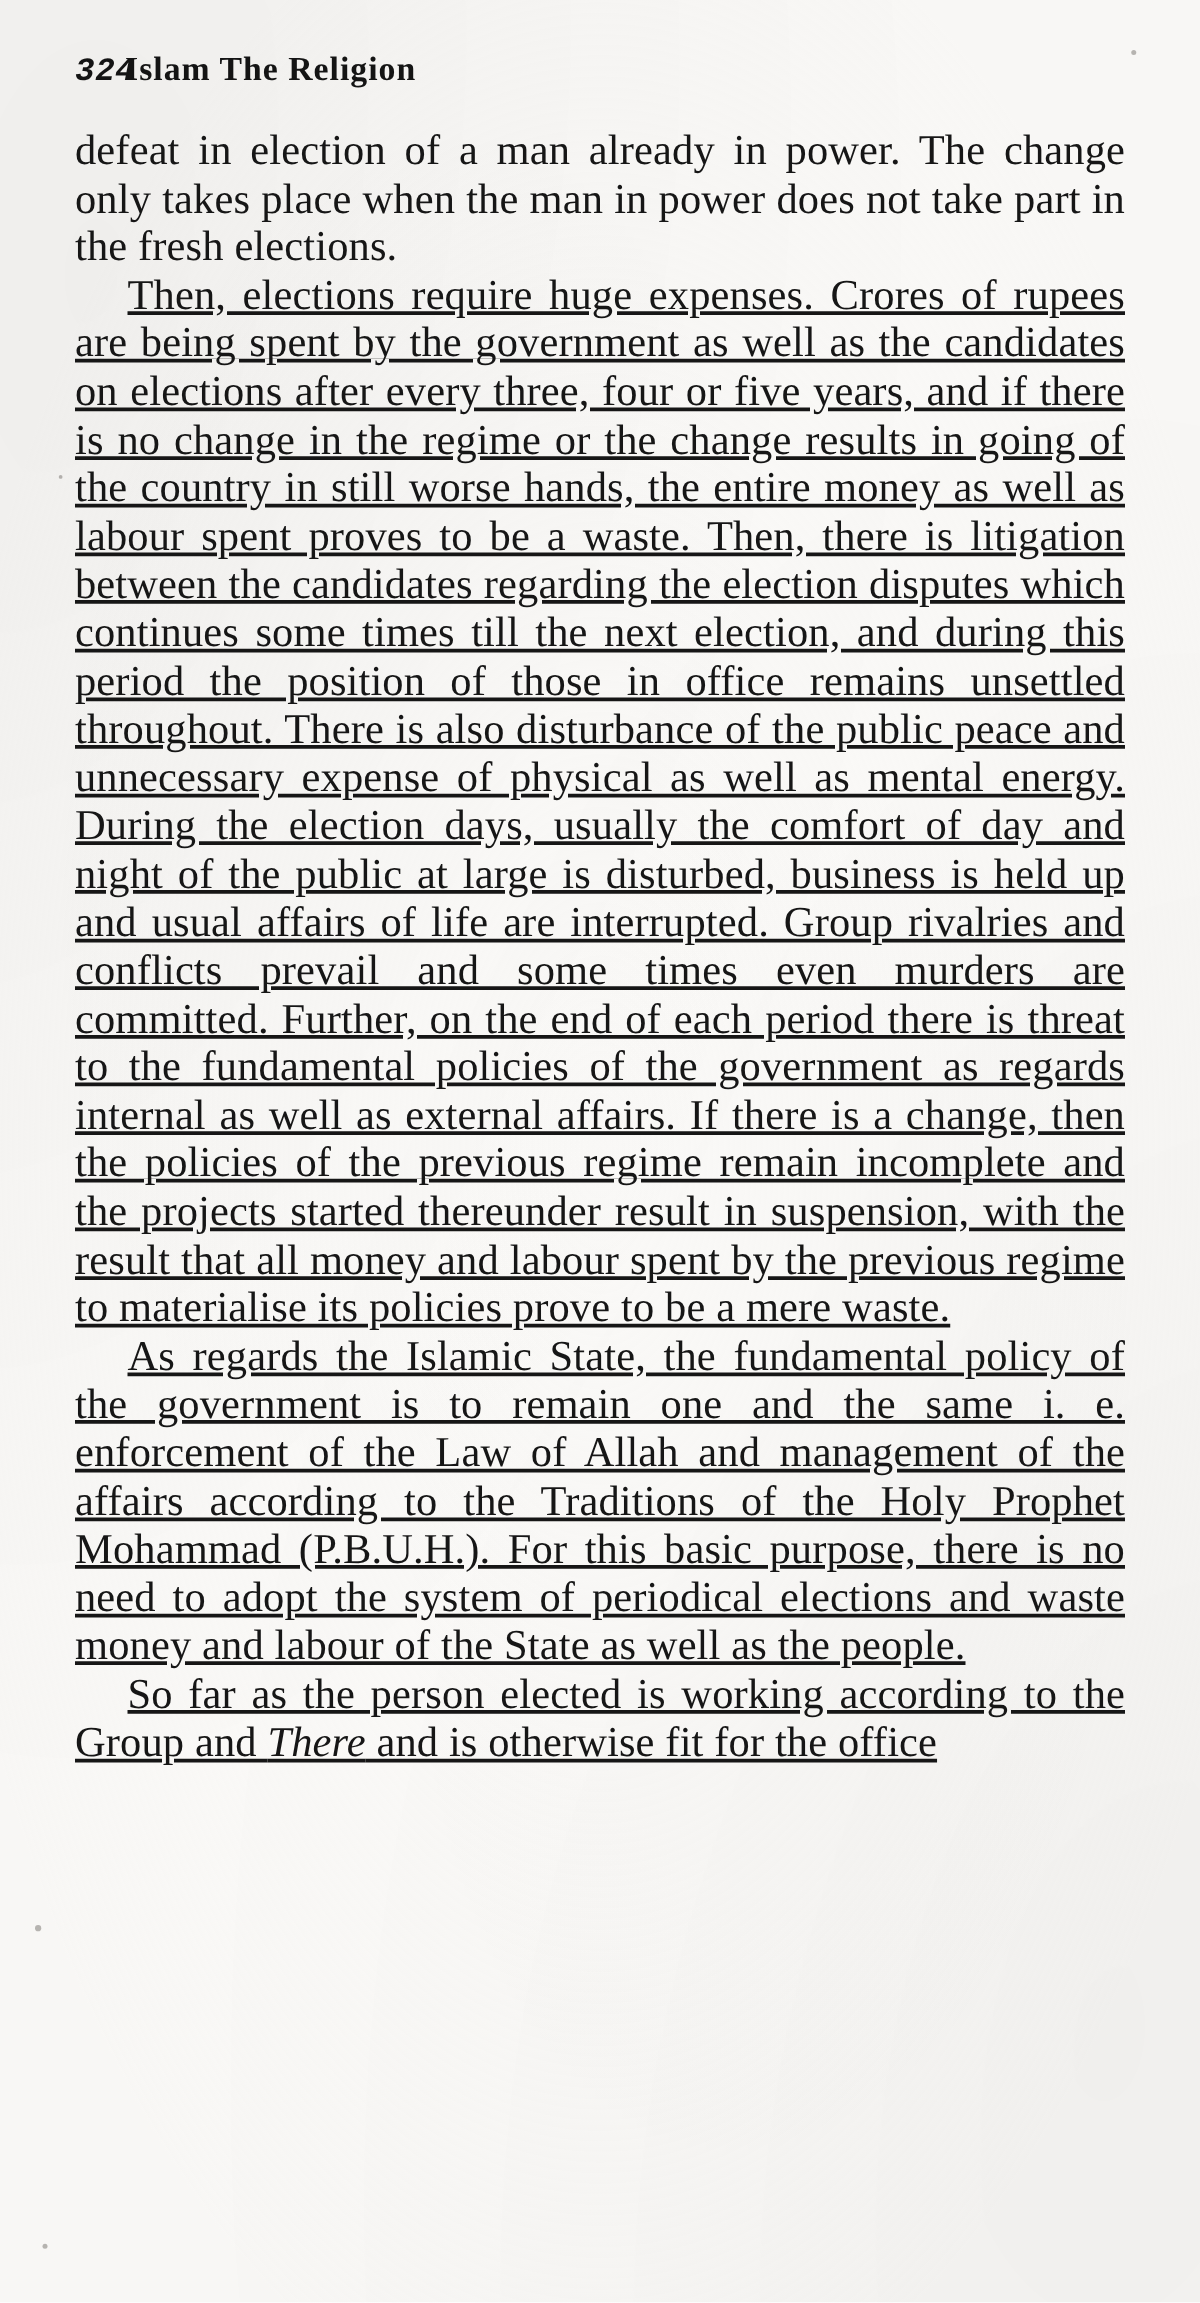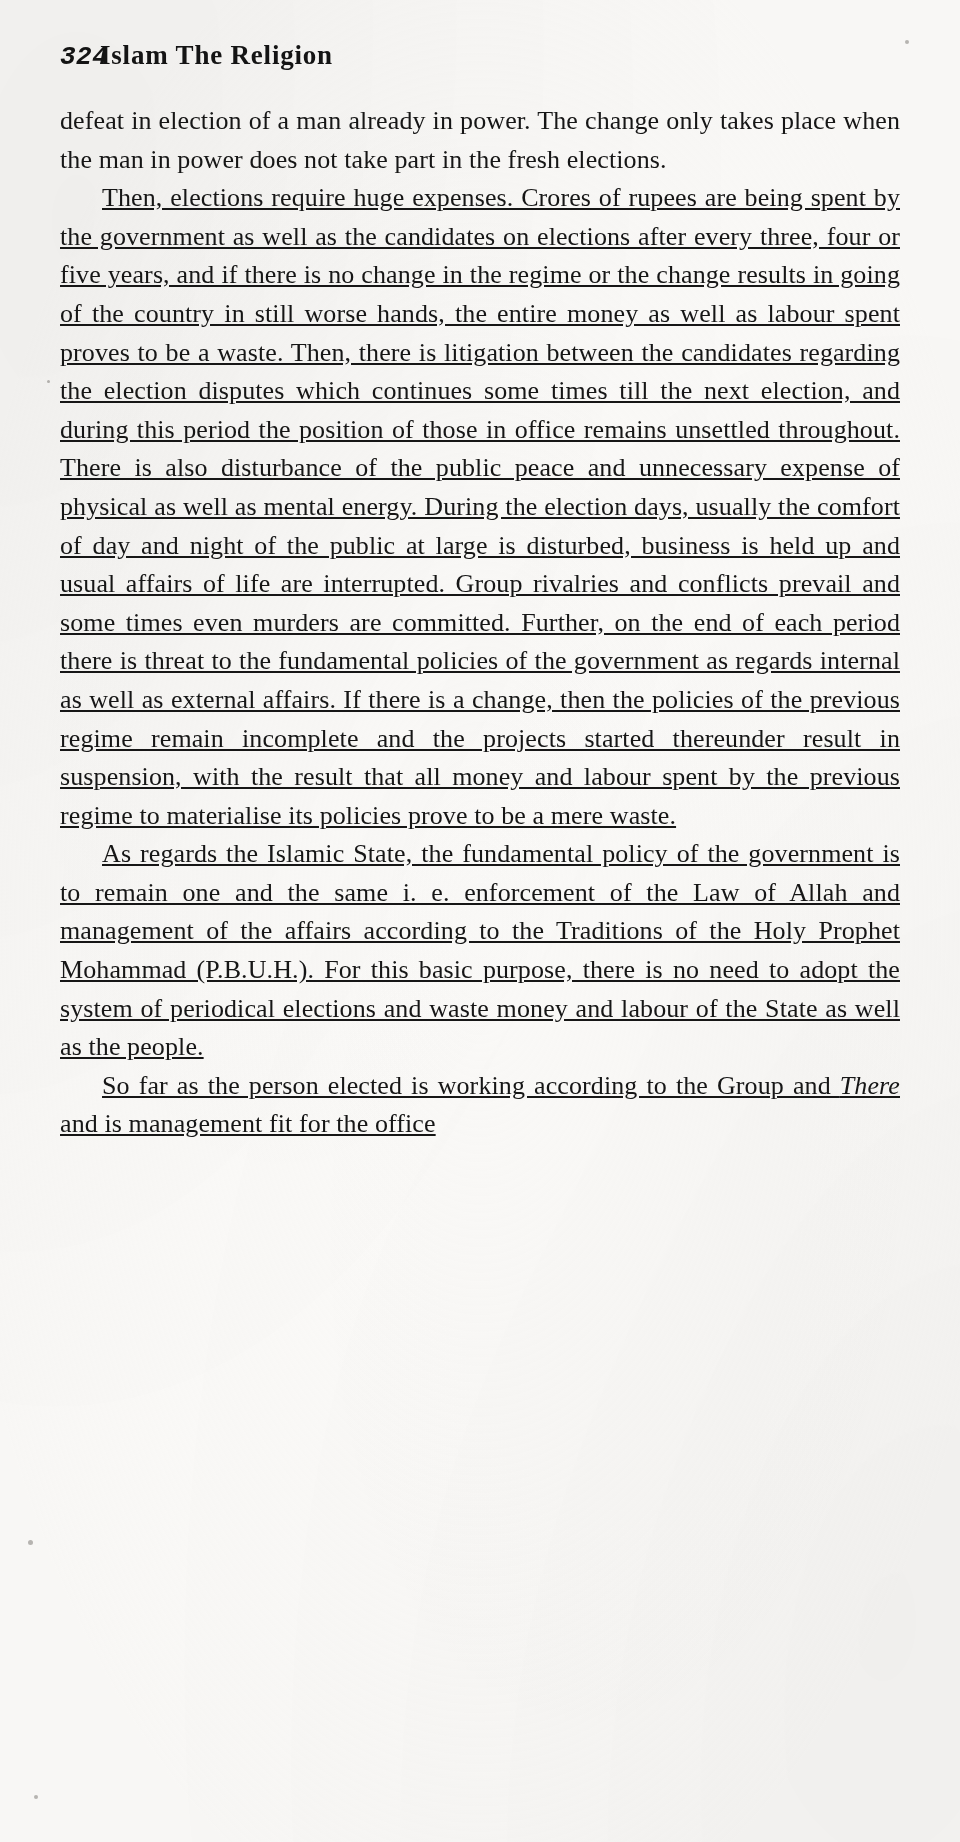--- a/index.html
+++ b/index.html
@@ -57,21 +57,21 @@
     font-family: "Liberation Serif", serif;
     font-weight: bold;
     font-size: 27px;
     letter-spacing: 0.8px;
     color: #141414;
     margin-left: -80px;
   }
   .body-text {
     position: relative;
     font-family: "Liberation Serif", serif;
-    font-size: 26px;
+    font-size: 34px;
     line-height: 38.6px;
     color: #161616;
     text-align: justify;
     text-justify: inter-word;
     letter-spacing: 0.1px;
   }
   .para {
     margin: 0;
     text-indent: 0;
   }
@@ -100,21 +100,21 @@
 
   <div class="header">
     <div class="folio">324</div>
     <div class="running-title">Islam The Religion</div>
   </div>
 
   <div class="body-text">
     <p class="para">defeat in election of a man already in power.  The change only takes place when the man in power does not take part in the fresh elections.</p>
     <p class="para indent">Then, elections require huge expenses.  Crores of rupees are being spent by the government as well as the candidates on elections after every three, four or five years, and if there is no change in the regime or the change results in going of the country in still worse hands, the entire money as well as labour spent proves to be a waste. Then, there is litigation between the candidates regarding the election disputes which continues some times till the next election, and during this period the position of those in office remains unsettled throughout.  There is also disturbance of the public peace and unnecessary expense of physical as well as mental energy.  During the election days, usually the comfort of day and night of the public at large is disturbed, business is held up and usual affairs of life are interrupted.  Group rivalries and conflicts prevail and some times even murders are committed. Further, on the end of each period there is threat to the fundamental policies of the government as regards internal as well as external affairs.  If there is a change, then the policies of the previous regime remain incomplete and the projects started thereunder result in suspension, with the result that all money and labour spent by the previous regime to materialise its policies prove to be a mere waste.</p>
     <p class="para indent">As regards the Islamic State, the fundamental policy of the government is to remain one and the same i. e. enforcement of the Law of Allah and management of the affairs according to the Traditions of the Holy Prophet Mohammad (P.B.U.H.).  For this basic purpose, there is no need to adopt the system of periodical elections and waste money and labour of the State as well as the people.</p>
-    <p class="para indent"><span>So far as the person elected is working according to the Group and </span><em class="ital">There</em><span> and is management fit for the office</span></p>
+    <p class="para indent"><span>So far as the person elected is working according to the Group and </span><em class="ital">There</em><span> and is otherwise fit for the office</span></p>
   </div>
 
   <div class="speck" style="left:28px; top:1540px; width:5px; height:5px;"></div>
   <div class="speck" style="left:34px; top:1795px; width:4px; height:4px;"></div>
   <div class="speck" style="left:47px; top:380px; width:3px; height:3px;"></div>
   <div class="speck" style="left:905px; top:40px; width:4px; height:4px;"></div>
 
 </div>
 
 </body></html>

